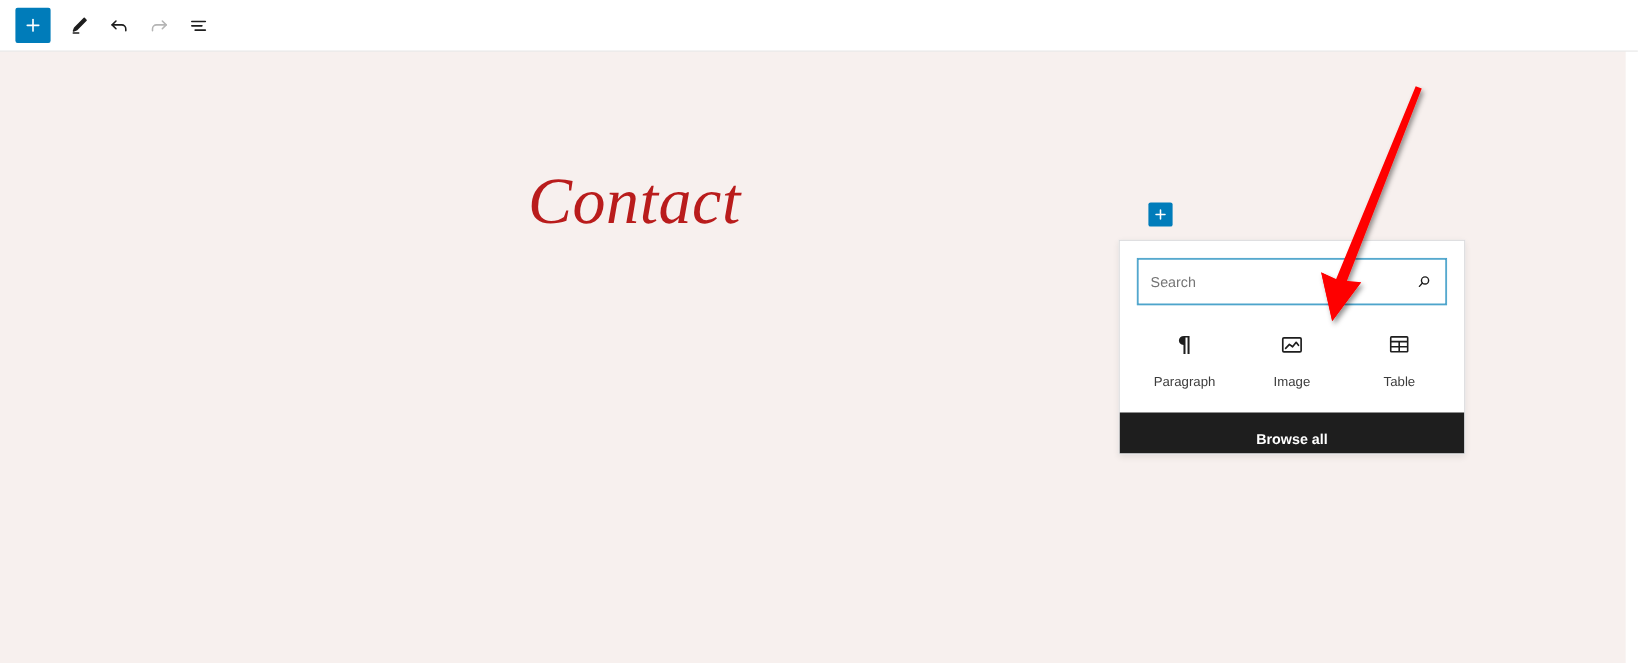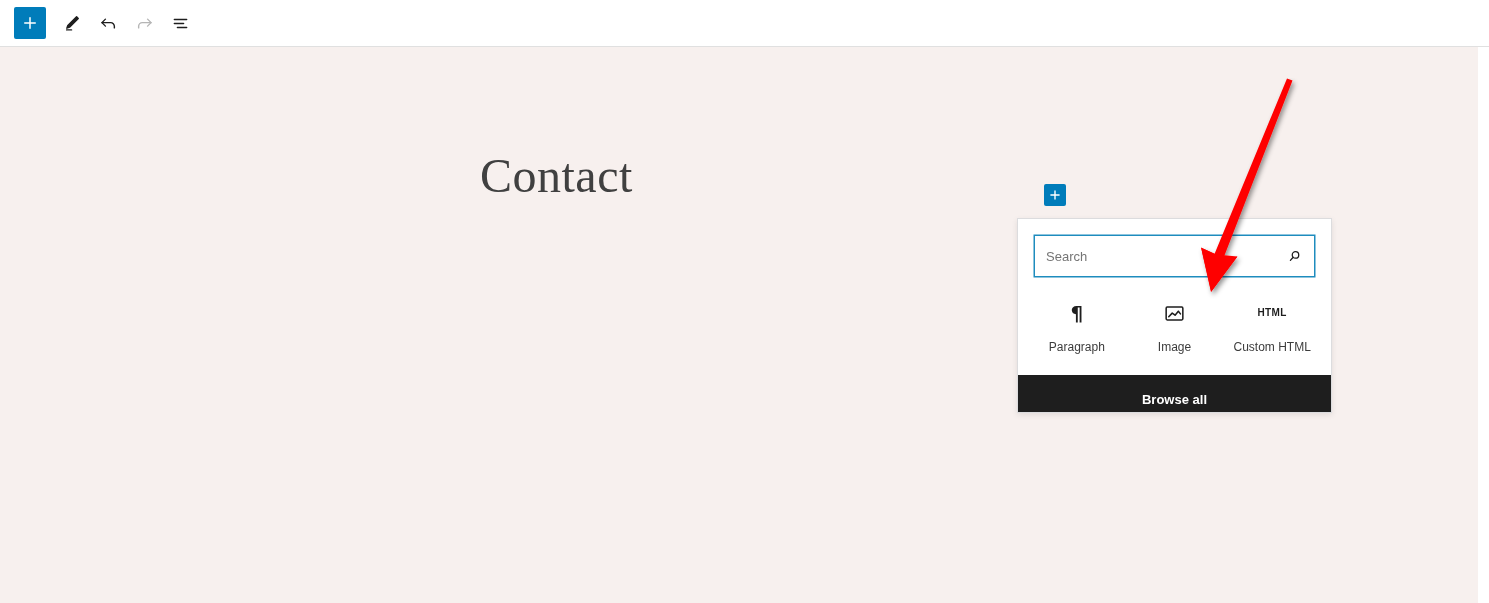--- a/index.html
+++ b/index.html
@@ -82,26 +82,27 @@
     width: 11px;
     height: 556px;
     background: #ffffff;
   }
 
   .page-title {
     position: absolute;
     left: 480px;
     top: 103px;
     font-family: "Liberation Serif", "DejaVu Serif", serif;
-    font-size: 48px;
+    font-size: 60px;
     font-weight: 400;
     line-height: 1.1;
-    color: #404040;
+    color: #b91c1c;
     letter-spacing: 0.5px;
     white-space: nowrap;
+    font-style: italic;
   }
 
   
   .inserter-toggle {
     position: absolute;
     left: 1044px;
     top: 184px;
     width: 22px;
     height: 22px;
     background: #007cba;
@@ -340,26 +341,33 @@
       <button class="qi-block">
         <span class="qi-block-icon">
           <svg width="23" height="23" viewBox="0 0 24 24" fill="none" stroke="currentColor" stroke-width="1.6" stroke-linejoin="round">
             <rect x="3.3" y="5.3" width="17.4" height="13.4" rx="1.1"></rect>
             <polyline points="6,15.4 9.6,11.6 12.6,13.8 16,9.6 18.2,12.4" stroke-linecap="round"></polyline>
           </svg>
         </span>
         <span class="qi-block-label">Image</span>
       </button>
 
+
+
       <button class="qi-block">
-        <span class="qi-block-icon html-text">HTML</span>
-        <span class="qi-block-label">Custom HTML</span>
+        <span class="qi-block-icon">
+          <svg width="22" height="22" viewBox="0 0 24 24" fill="none" stroke="currentColor" stroke-width="1.6">
+            <rect x="3.6" y="4.6" width="16.8" height="14.8" rx="0.8"></rect>
+            <line x1="3.6" y1="9.4" x2="20.4" y2="9.4"></line>
+            <line x1="3.6" y1="14.4" x2="20.4" y2="14.4"></line>
+            <line x1="12" y1="9.4" x2="12" y2="19.4"></line>
+          </svg>
+        </span>
+        <span class="qi-block-label">Table</span>
       </button>
-
-
 
     </div>
 
     <button class="qi-browse-all">Browse all</button>
 
   </div>
 
   <svg class="annotation-arrow" viewBox="0 0 150 225">
     <defs>
       <filter id="arrowShadow" x="-40%" y="-40%" width="200%" height="200%">

